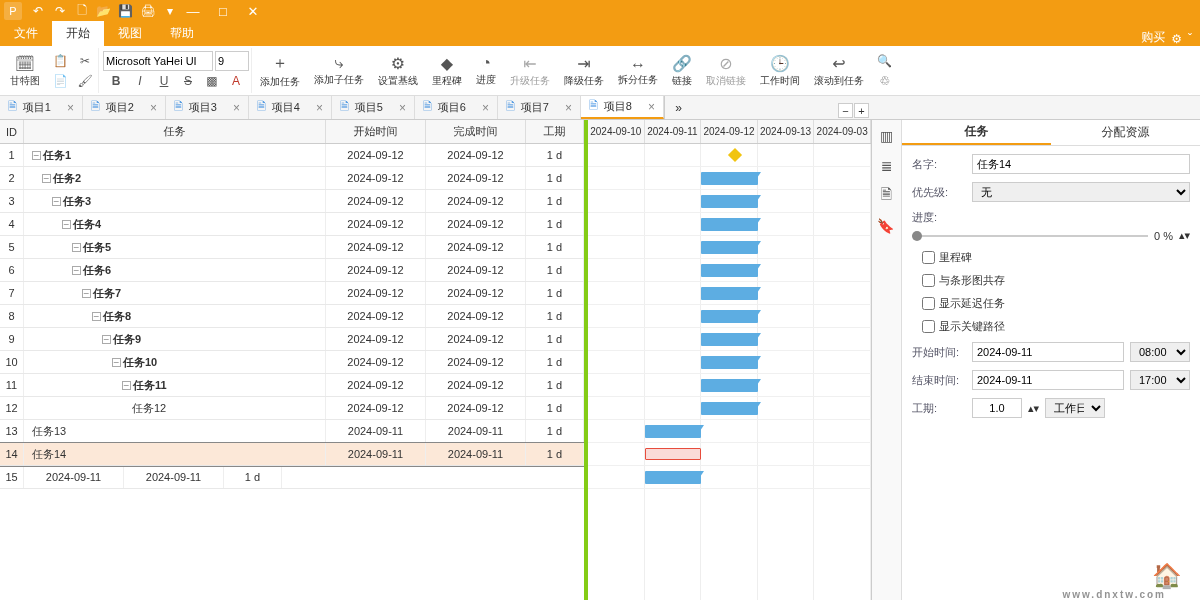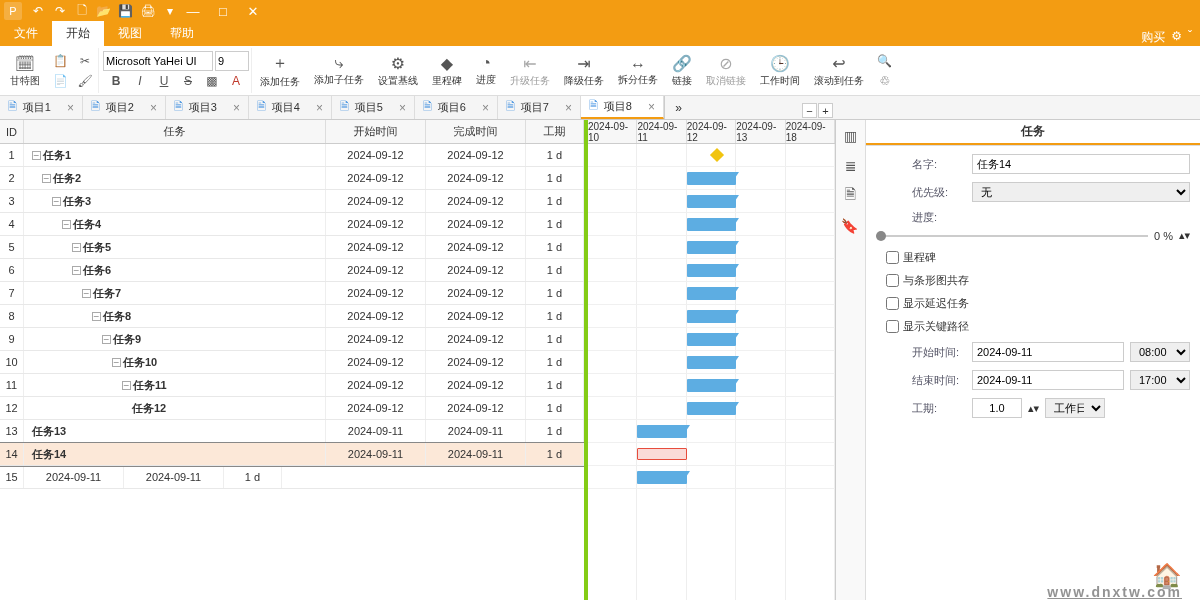--- a/index.html
+++ b/index.html
@@ -10,21 +10,21 @@
 .titlebar .qat { display: flex; gap: 2px; }
 .titlebar .qat .qbtn { width: 20px; height: 18px; display: flex; align-items: center; justify-content: center; font-size: 12px; cursor: pointer; }
 .titlebar .title { flex: 1; text-align: center; font-size: 12px; }
 .titlebar .winbtns { display: flex; gap: 4px; }
 .titlebar .winbtn { width: 26px; height: 18px; display: flex; align-items: center; justify-content: center; font-size: 13px; cursor: pointer; }
 
 .menubar { height: 24px; background: #f39c12; display: flex; align-items: flex-end; }
 .menubar .mtab { padding: 4px 14px; color: #fff; font-size: 12px; cursor: pointer; }
 .menubar .mtab.active { background: #fff; color: #333; }
 .menubar .spacer { flex: 1; }
-.menubar .rightctrl { display: flex; align-items: flex-start; color: #fff; padding-right: 8px; gap: 6px; }
+.menubar .rightctrl { display: flex; align-items: flex-end; color: #fff; padding-right: 8px; gap: 6px; }
 
 .ribbon { height: 50px; background: #fff; border-bottom: 1px solid #ddd; display: flex; align-items: center; padding: 2px 4px; gap: 2px; }
 .ribbon .rgroup { display: flex; flex-direction: column; align-items: center; padding: 0 2px; border-right: 1px solid #eee; height: 100%; justify-content: center; }
 .ribbon .rbtn { display: flex; flex-direction: column; align-items: center; padding: 2px 6px; cursor: pointer; font-size: 10px; gap: 1px; }
 .ribbon .rbtn .ico { font-size: 16px; color: #555; }
 .ribbon .rrow { display: flex; gap: 2px; }
 .ribbon .smallbtn { width: 22px; height: 20px; display: flex; align-items: center; justify-content: center; font-size: 12px; cursor: pointer; color: #555; }
 .ribbon select, .ribbon input[type=text].fontbox { height: 20px; font-size: 11px; border: 1px solid #ccc; padding: 0 2px; }
 
 .tabstrip { height: 24px; background: #f5f5f5; border-bottom: 1px solid #ccc; display: flex; align-items: stretch; overflow: hidden; }
@@ -48,49 +48,49 @@
 .col-start { width: 100px; }
 .col-end { width: 100px; }
 .col-dur { width: 58px; }
 .tbody { flex: 1; overflow: hidden; }
 .trow { display: flex; height: 23px; border-bottom: 1px solid #e8e8e8; font-size: 11px; align-items: center; }
 .trow > div { border-right: 1px solid #eee; height: 100%; display: flex; align-items: center; padding: 0 4px; }
 .trow .col-task { justify-content: flex-start; }
 .trow.selected { background: #fce8d8; outline: 1px solid #888; }
 .trow .texp { color: #888; font-size: 10px; margin-right: 2px; border: 1px solid #aaa; width: 9px; height: 9px; line-height: 7px; text-align: center; display: inline-block; }
 .trow .tname { font-weight: bold; }
-.trow .tname.leaf { font-weight: bold; }
+.trow .tname.leaf { font-weight: normal; }
 
 .ghead { height: 24px; background: #f7f7f7; border-bottom: 1px solid #ccc; display: flex; font-size: 10px; position: relative; }
 .ghead .gcol { flex: 1; border-right: 1px solid #ddd; display: flex; align-items: center; justify-content: center; }
 .ghead .zoom { position: absolute; right: 2px; top: -17px; display: flex; gap: 1px; }
 .ghead .zoom .zb { width: 15px; height: 15px; border: 1px solid #ccc; background: #fff; font-size: 11px; display: flex; align-items: center; justify-content: center; cursor: pointer; }
 .gbody { flex: 1; position: relative; background: repeating-linear-gradient(to right, #fff 0, #fff calc(20% - 1px), #eee calc(20% - 1px), #eee 20%); }
 .grow { height: 23px; border-bottom: 1px solid #f0f0f0; position: relative; }
 .gbar { position: absolute; height: 13px; top: 5px; background: #5dade2; border-radius: 1px; }
 .gbar::after { content: ""; position: absolute; right: -3px; top: 0; width: 0; height: 0; border-top: 6px solid #5dade2; border-bottom: 7px solid transparent; border-right: 4px solid transparent; }
 .gbar.sel { background: #e74c3c33; border: 1px solid #e74c3c; height: 12px; }
 .gbar.sel::after { display: none; }
 .gdiamond { position: absolute; width: 10px; height: 10px; background: #f1c40f; transform: rotate(45deg); top: 6px; }
 
 .ptabs { height: 26px; display: flex; border-bottom: 1px solid #ddd; }
 .ptabs .pt { flex: 1; display: flex; align-items: center; justify-content: center; cursor: pointer; font-size: 12px; }
 .ptabs .pt.active { border-bottom: 2px solid #f39c12; font-weight: bold; }
 .pform { padding: 8px 10px; font-size: 11px; display: flex; flex-direction: column; gap: 8px; }
 .pform .prow { display: flex; align-items: center; gap: 6px; }
-.pform .plbl { width: 54px; color: #556; margin-left: 36px; }
+.pform .plbl { width: 54px; color: #556; }
 .pform input[type=text], .pform select { flex: 1; height: 20px; border: 1px solid #ccc; padding: 0 4px; font-size: 11px; }
 .pform .chk { display: flex; align-items: center; gap: 4px; padding-left: 10px; }
 .pform .progslider { display: flex; align-items: center; gap: 6px; }
 .pform .progslider .track { flex: 1; height: 2px; background: #ccc; position: relative; }
 .pform .progslider .thumb { position: absolute; left: 0; top: -4px; width: 10px; height: 10px; border-radius: 50%; background: #888; }
 
 .watermark { position: absolute; right: 18px; bottom: 10px; font-size: 22px; color: #3b7fc4; font-weight: bold; display: flex; align-items: center; gap: 6px; opacity: 0.9; }
 .watermark .wicon { font-size: 24px; }
-.watermark .sub { font-size: 14px; color: #888; position: absolute; right: 0; bottom: -10px; letter-spacing: 2px; text-decoration: underline; }
+.watermark .sub { font-size: 10px; color: #888; position: absolute; right: 16px; bottom: -10px; letter-spacing: 2px; }
 </style>
 </head>
 <body>
 
 <div class="titlebar">
   <div class="logo">P</div>
   <div class="qat">
     <div class="qbtn">↶</div>
     <div class="qbtn">↷</div>
     <div class="qbtn">🗋</div>
@@ -413,21 +413,21 @@
   <div class="wgantt">
     <div class="ghead" id="ghead">
       <div class="zoom">
         <div class="zb">−</div>
         <div class="zb">+</div>
       </div>
     <div class="gcol">2024-09-10</div>
         <div class="gcol">2024-09-11</div>
         <div class="gcol">2024-09-12</div>
         <div class="gcol">2024-09-13</div>
-        <div class="gcol">2024-09-18</div>
+        <div class="gcol">2024-09-03</div>
       </div>
     <div class="gbody" id="gbody">
         <div class="grow">
           <div class="gdiamond" style="left:calc(40% + 10%)"></div>
         </div>
         <div class="grow">
           <div class="gbar" style="left:40%;width:20%"></div>
         </div>
         <div class="grow">
           <div class="gbar" style="left:40%;width:20%"></div>
@@ -474,20 +474,21 @@
   <div class="sidestrip">
     <div class="sicon">▥</div>
     <div class="sicon">≣</div>
     <div class="sicon">🗎</div>
     <div class="sicon">🔖</div>
   </div>
 
   <div class="propanel">
     <div class="ptabs">
       <div class="pt active">任务</div>
+      <div class="pt">分配资源</div>
     </div>
     <div class="pform">
       <div class="prow">
         <div class="plbl">名字:</div>
         <input type="text" value="任务14" style="">
       </div>
       <div class="prow">
         <div class="plbl">优先级:</div>
         <select><option>无</option></select>
       </div>

